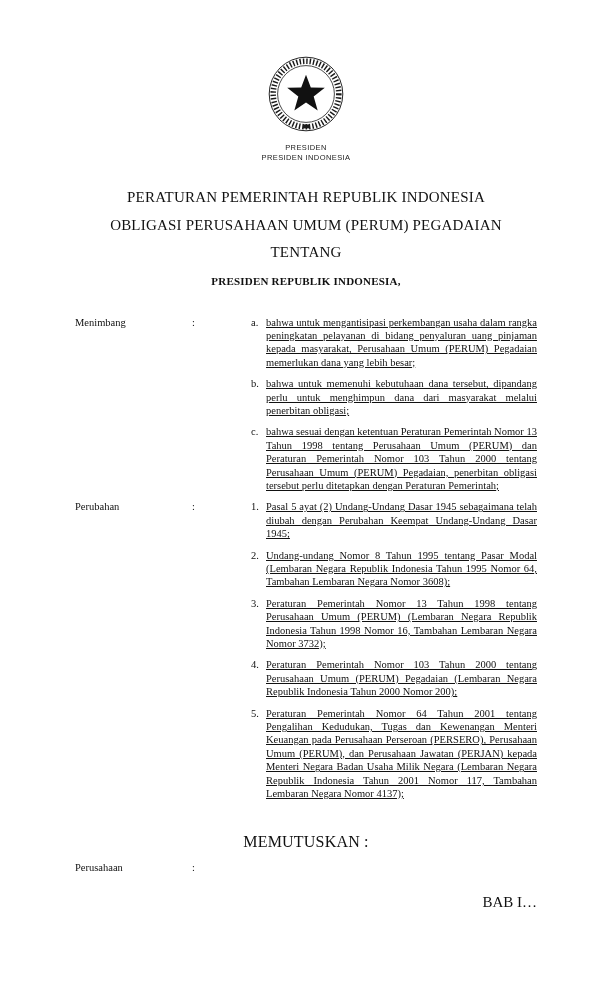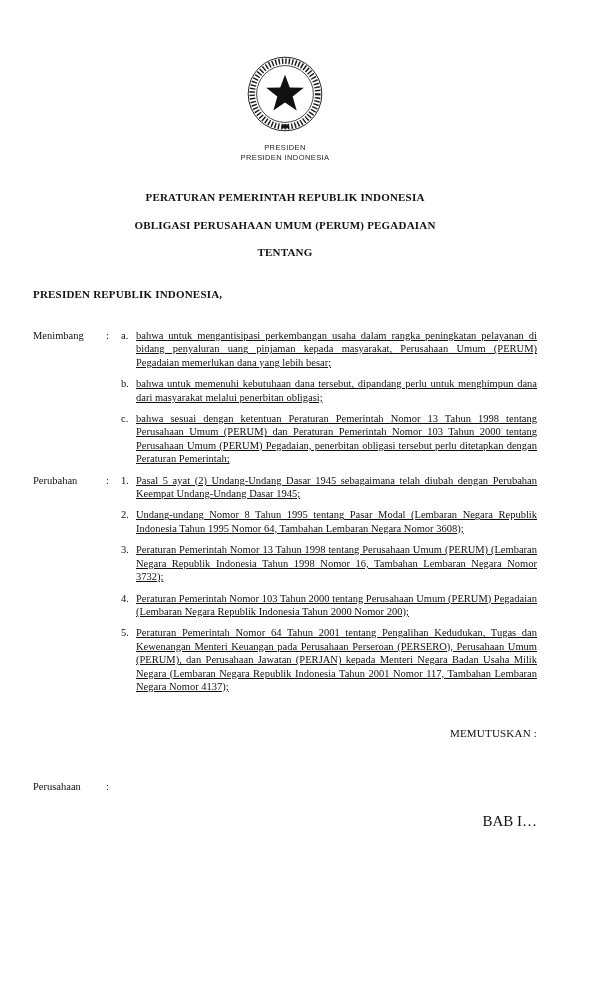--- a/index.html
+++ b/index.html
@@ -9,64 +9,65 @@
     height: 1008px;
     font-family: "Liberation Serif", serif;
     color: #111111;
     position: relative;
     overflow: hidden;
   }
   .page {
     width: 612px;
     height: 1008px;
     background: #ffffff;
-    padding: 54px 75px 0 33px;
+    padding: 54px 75px 0 75px;
   }
   
   .seal-block { text-align: center; }
   .seal-icon { display: inline-block; }
   .seal-caption {
     margin-top: 5px;
     font-family: "Liberation Sans", sans-serif;
     font-size: 7.5px;
     line-height: 9.5px;
     letter-spacing: 0.4px;
     color: #222;
   }
   
   .title-block { margin-top: 30px; text-align: center; }
   .title-line {
-    font-weight: bold;
-    font-size: 11px;
+    font-weight: normal;
+    font-size: 15px;
     line-height: 11px;
     margin-bottom: 16.5px;
     letter-spacing: 0.2px;
     margin-top: 8px;
   }
   .salutation {
-    margin-top: 30px;
+    margin-top: 16px;
+    text-align: center;
     font-weight: bold;
     font-size: 11px;
     letter-spacing: 0.2px;
   }
   
   .preamble { margin-top: 29px; font-size: 10.5px; line-height: 13.4px; }
-  .row { display: flex; align-items: flex-start; }
+  .row { display: flex; align-items: flex-start; gap: 44px; }
   .row-label { width: 73px; flex-shrink: 0; }
   .row-colon { width: 15px; flex-shrink: 0; }
   .row-content { flex: 1 1 auto; min-width: 0; }
   .item { display: flex; margin-bottom: 8px; }
   .item-marker { width: 15px; flex-shrink: 0; }
   .item-text { flex: 1 1 auto; text-align: justify; text-decoration: underline; }
   
   .memutuskan {
     margin-top: 26px;
-    margin-bottom: 39px;
-    text-align: right;
-    font-size: 11px;
+    margin-bottom: 13px;
+    text-align: center;
+    font-size: 16px;
     letter-spacing: 0.2px;
   }
   .menetapkan-text { flex: 1 1 auto; text-align: left; }
   
   .continuation {
     margin-top: 22px;
     text-align: right;
     font-size: 15px;
   }
 </style>

